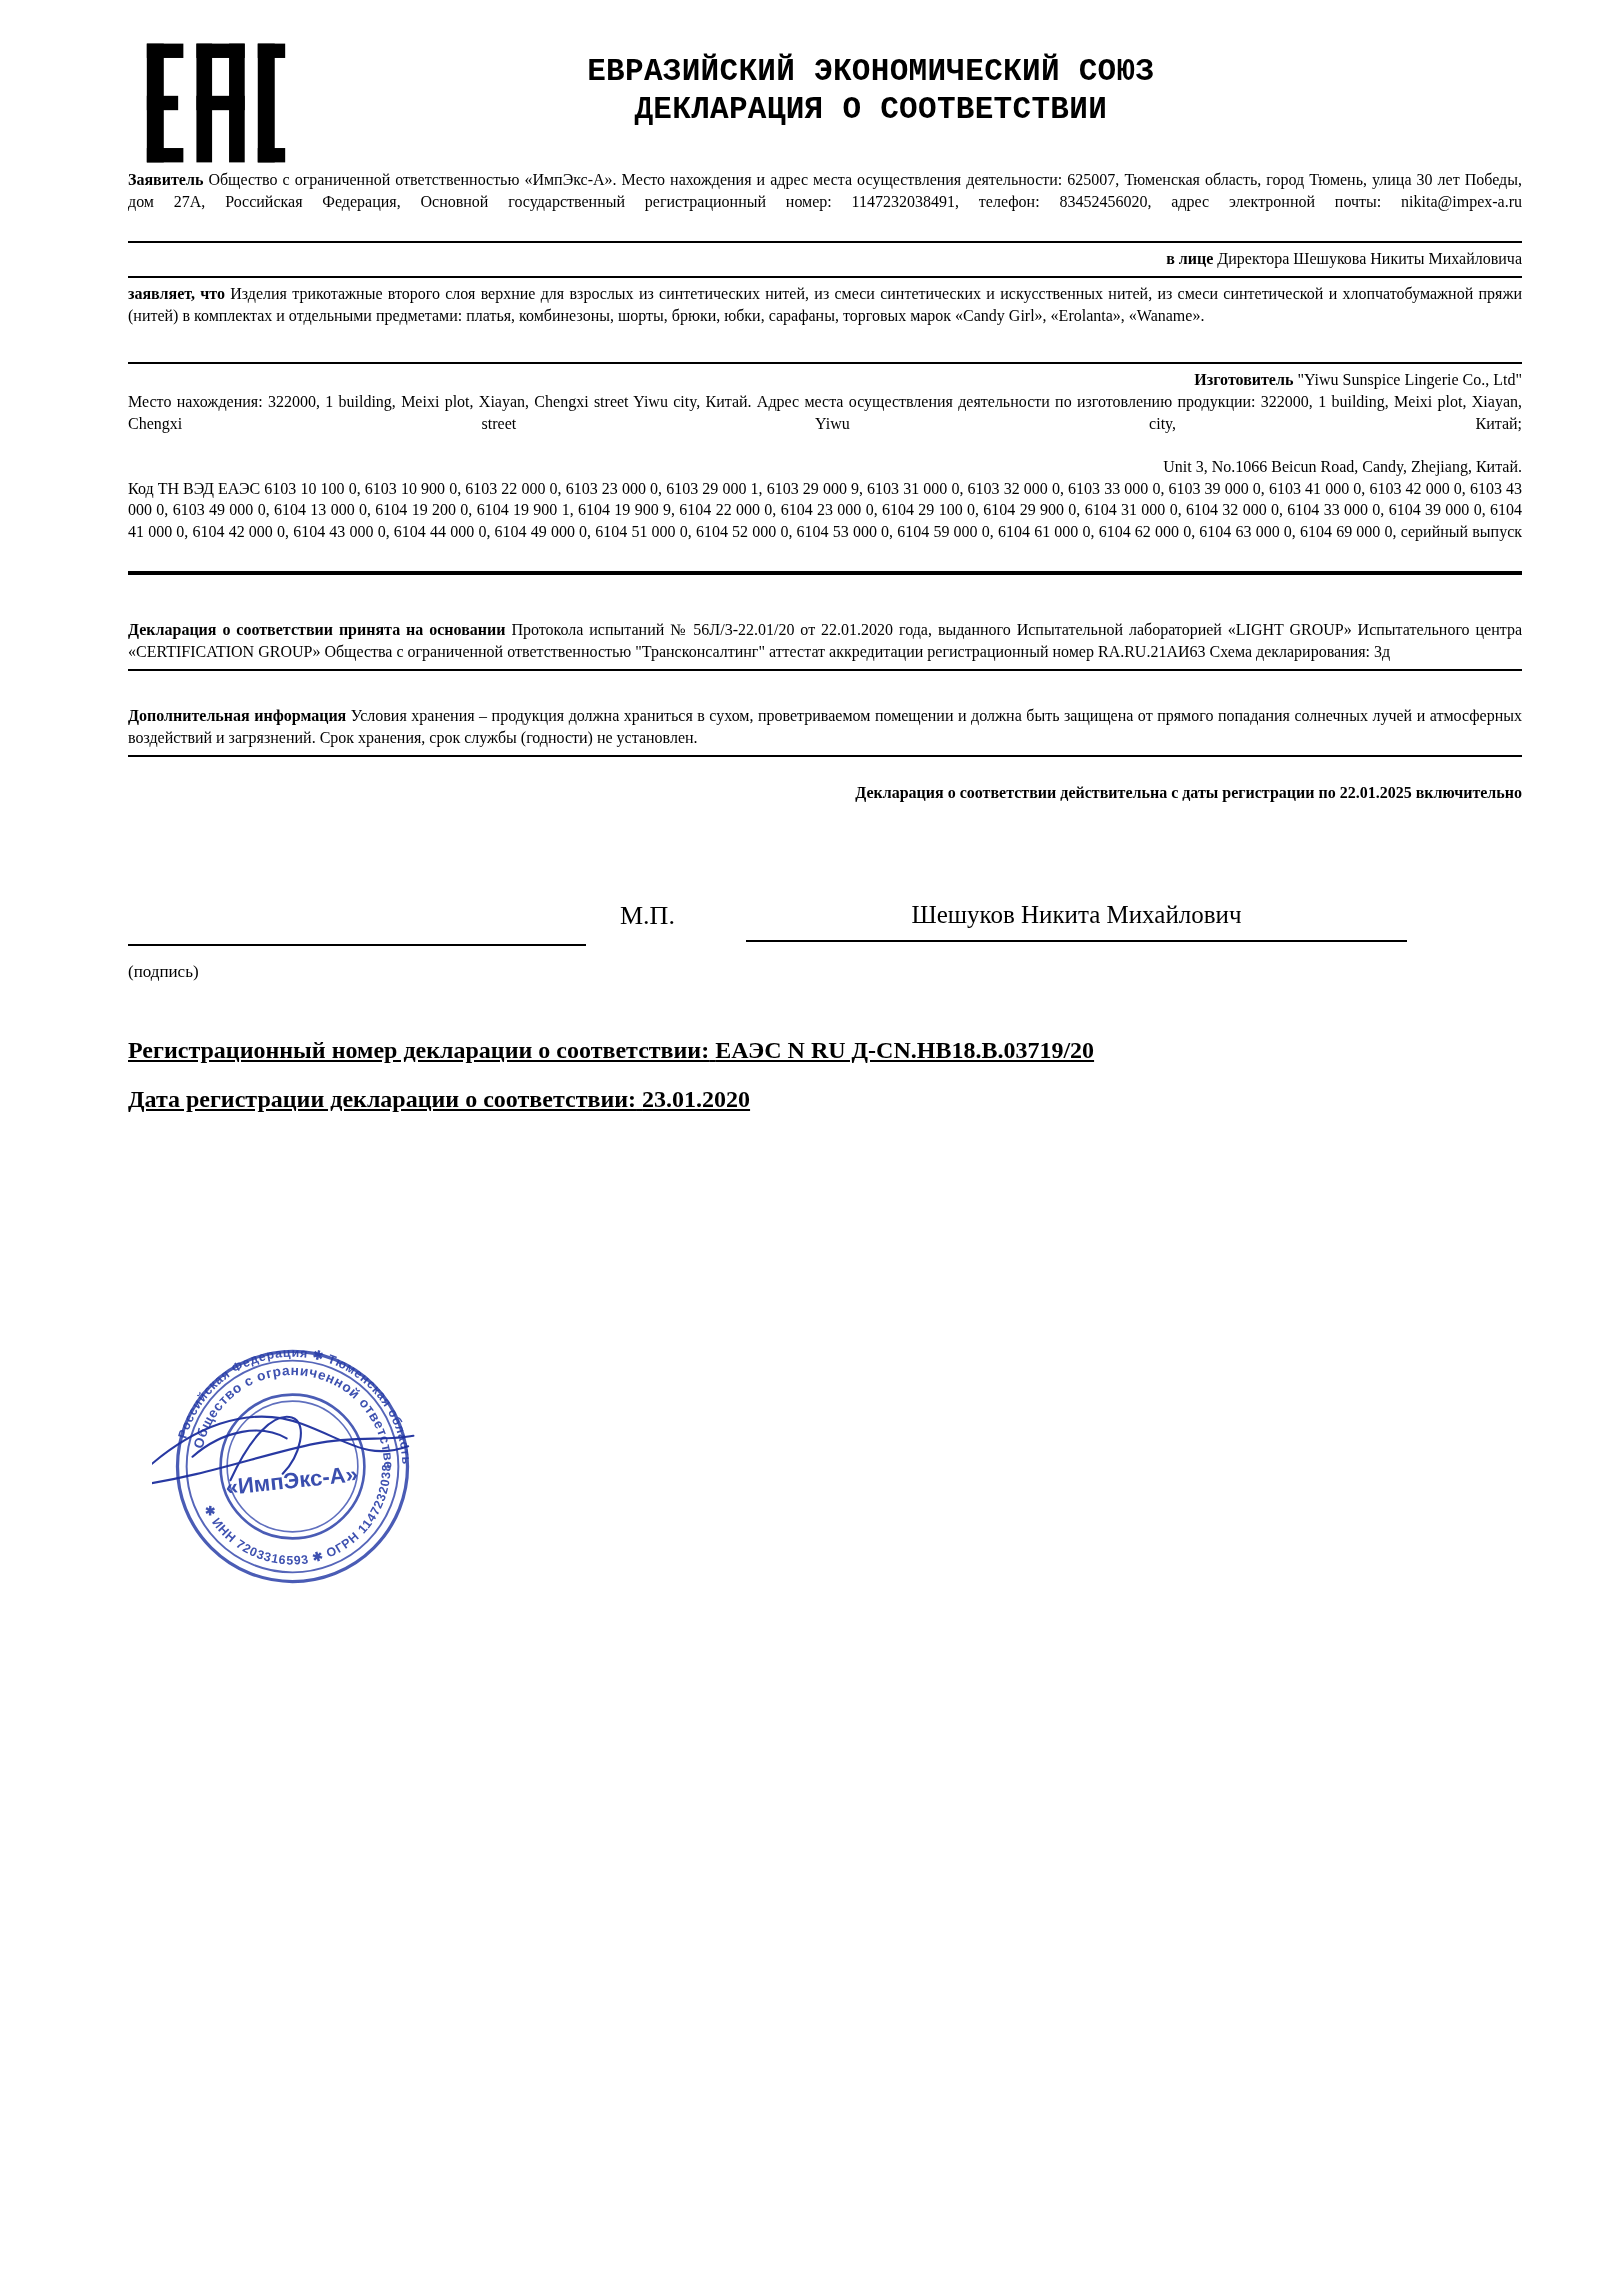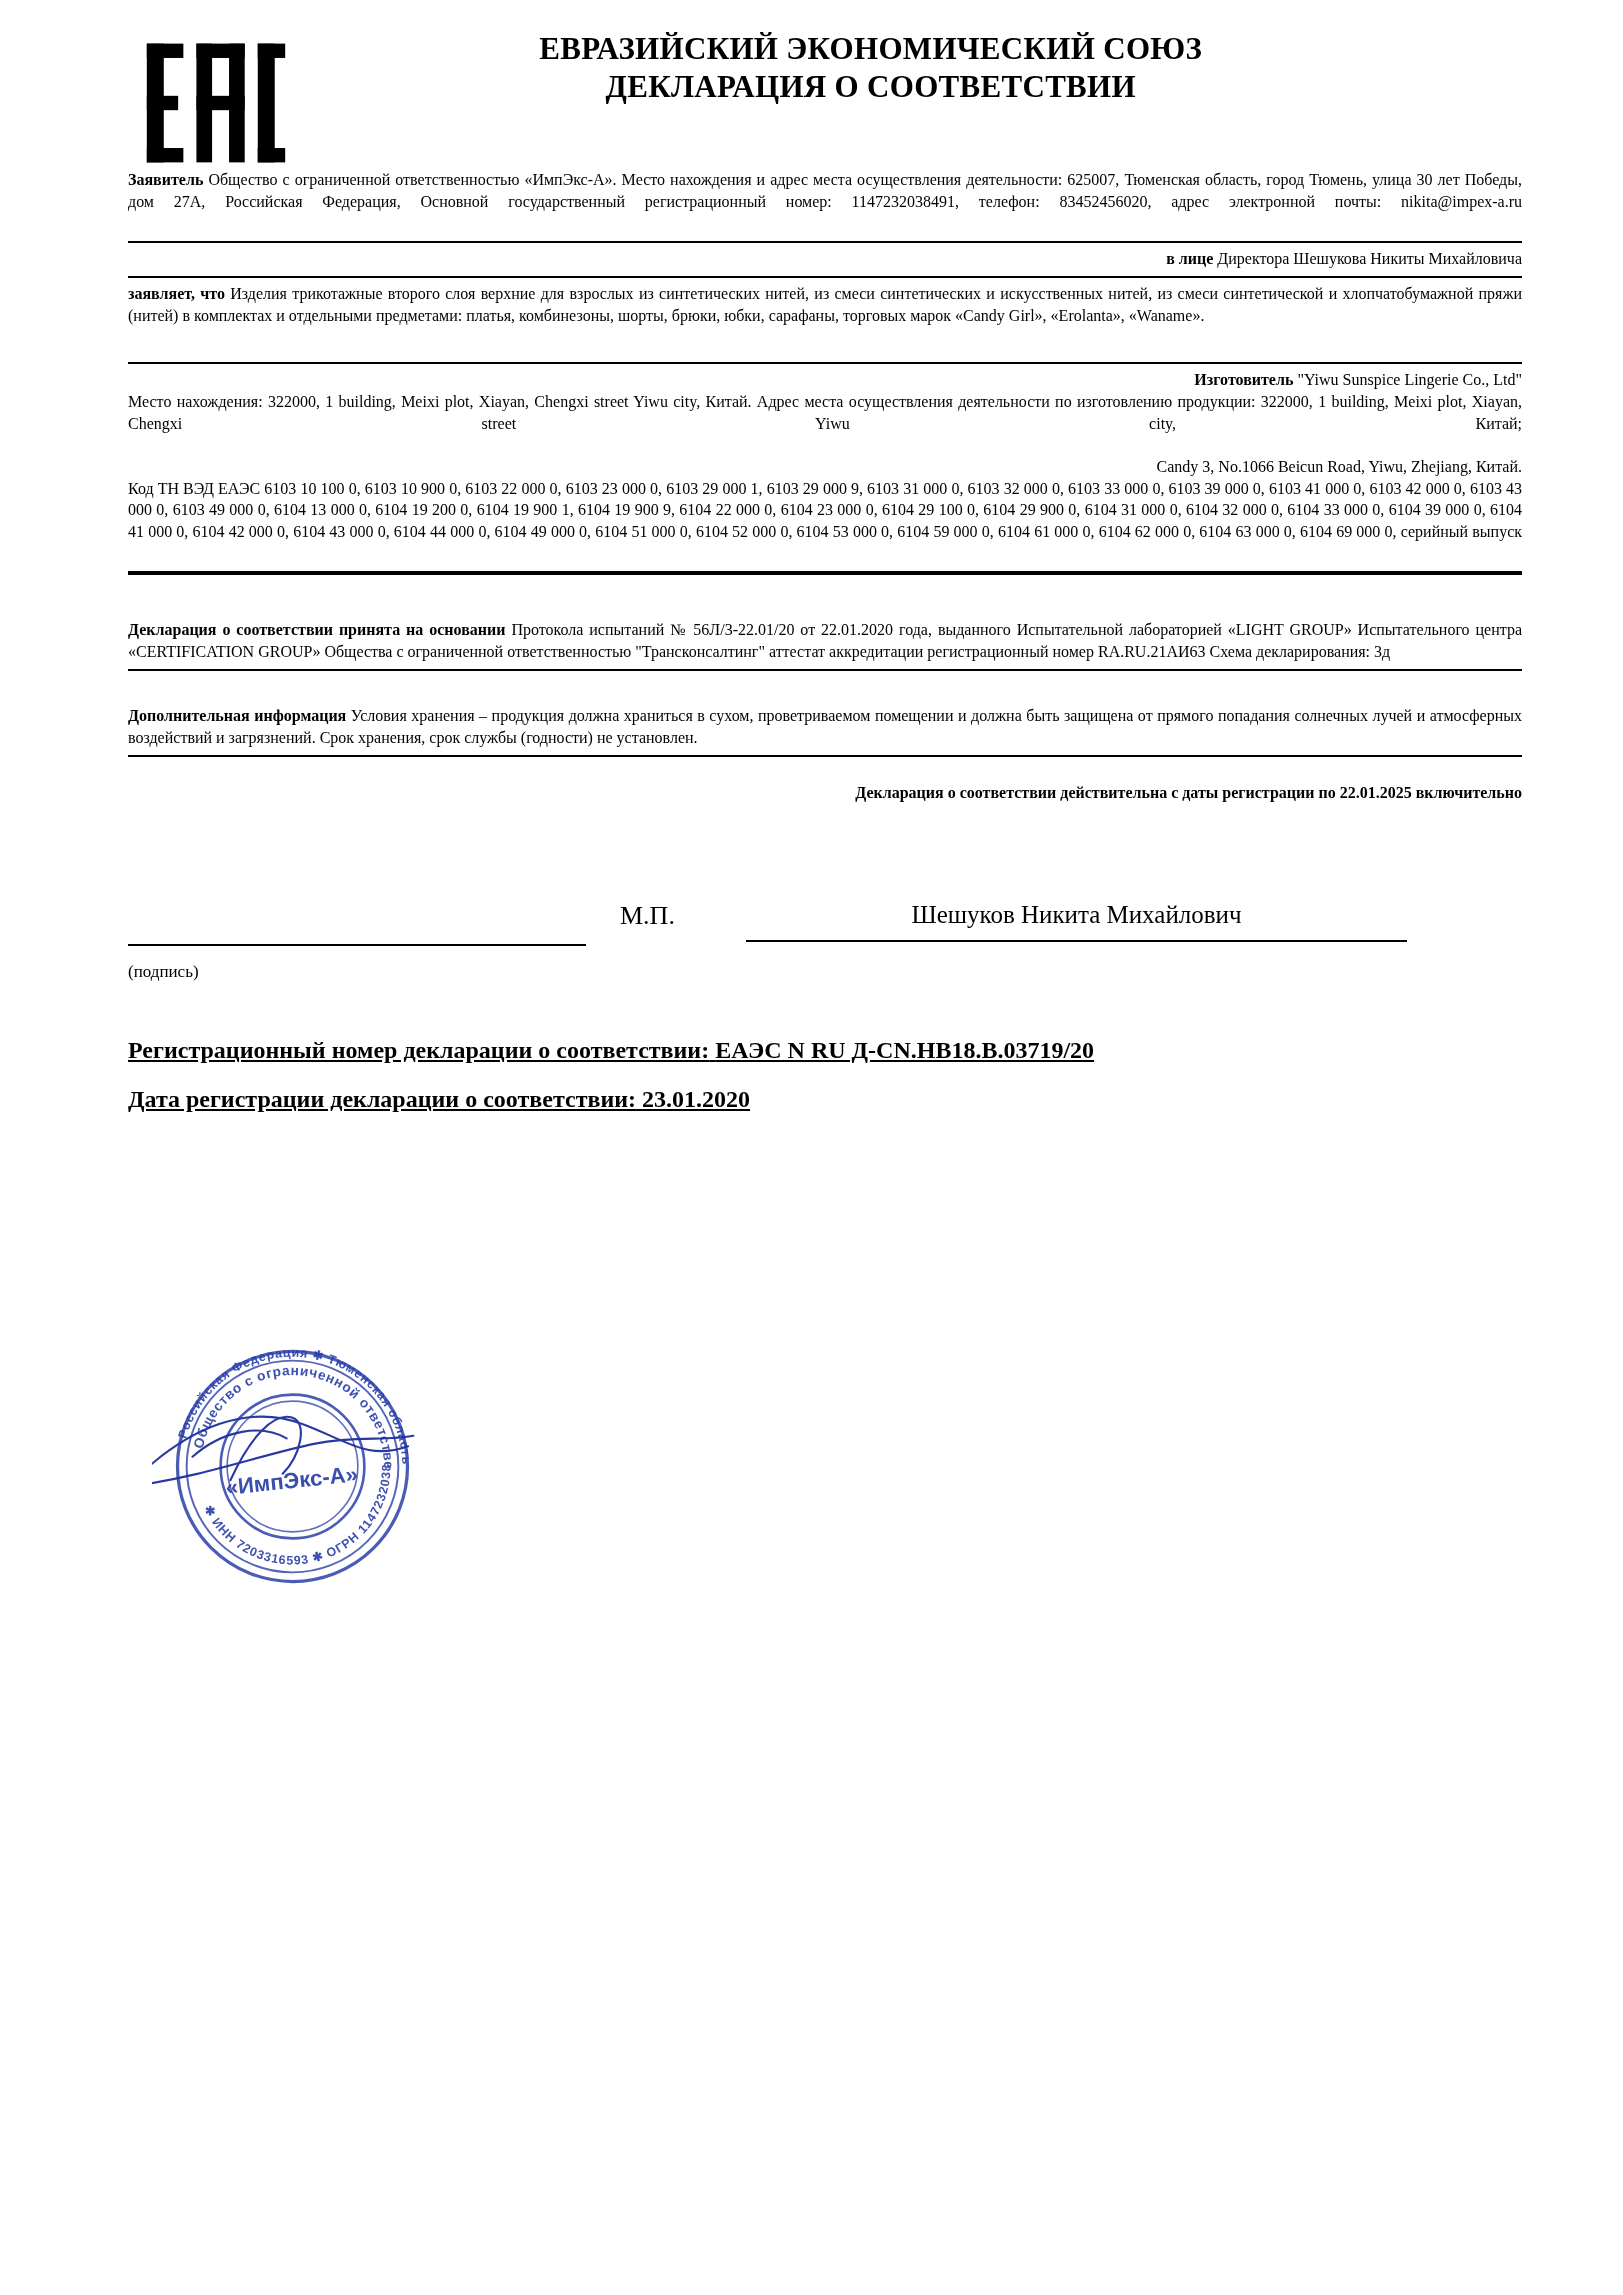--- a/index.html
+++ b/index.html
@@ -23,22 +23,23 @@
     position: absolute;
     left: 128px;
     top: 0;
     width: 1394px;
   }
 
   
   .header {
     position: relative;
     height: 164px;
-    padding-top: 30px;
+    padding-top: 53px;
     box-sizing: border-box;
+    font-family: Liberation Mono, monospace;
   }
   .eac-logo {
     position: absolute;
     left: 15.7px;
     top: 41px;
     width: 144px;
     height: 124px;
   }
   .header-titles {
     text-align: center;
@@ -184,21 +185,21 @@
 
     <div class="sec nj"><b>в лице</b> <span>Директора Шешукова Никиты Михайловича</span></div>
     <div class="rule"></div>
 
     <div class="sec"><b>заявляет, что</b> <span>Изделия трикотажные второго слоя верхние для взрослых из синтетических нитей, из смеси синтетических и искусственных нитей, из смеси синтетической и хлопчатобумажной пряжи (нитей) в комплектах и отдельными предметами: платья, комбинезоны, шорты, брюки, юбки, сарафаны, торговых марок «Candy Girl», «Erolanta», «Waname».</span></div>
     <div class="gap-md"></div>
     <div class="rule"></div>
 
     <div class="sec nj" style="padding-bottom:0"><b>Изготовитель</b> <span>"Yiwu Sunspice Lingerie Co., Ltd"</span></div>
     <div class="sec just-all" style="padding-top:0;padding-bottom:0">Место нахождения: 322000, 1 building, Meixi plot, Xiayan, Chengxi street Yiwu city, Китай. Адрес места осуществления деятельности по изготовлению продукции: 322000, 1 building, Meixi plot, Xiayan, Chengxi street Yiwu city, Китай;</div>
-    <div class="sec nj" style="padding-top:0;padding-bottom:0">Candy 3, No.1066 Beicun Road, Yiwu, Zhejiang, Китай.</div>
+    <div class="sec nj" style="padding-top:0;padding-bottom:0">Unit 3, No.1066 Beicun Road, Candy, Zhejiang, Китай.</div>
     <div class="sec just-all" style="padding-top:0"><span>Код ТН ВЭД ЕАЭС</span> <span>6103 10 100 0, 6103 10 900 0, 6103 22 000 0, 6103 23 000 0, 6103 29 000 1, 6103 29 000 9, 6103 31 000 0, 6103 32 000 0, 6103 33 000 0, 6103 39 000 0, 6103 41 000 0, 6103 42 000 0, 6103 43 000 0, 6103 49 000 0, 6104 13 000 0, 6104 19 200 0, 6104 19 900 1, 6104 19 900 9, 6104 22 000 0, 6104 23 000 0, 6104 29 100 0, 6104 29 900 0, 6104 31 000 0, 6104 32 000 0, 6104 33 000 0, 6104 39 000 0, 6104 41 000 0, 6104 42 000 0, 6104 43 000 0, 6104 44 000 0, 6104 49 000 0, 6104 51 000 0, 6104 52 000 0, 6104 53 000 0, 6104 59 000 0, 6104 61 000 0, 6104 62 000 0, 6104 63 000 0, 6104 69 000 0, серийный выпуск</span></div>
     <div class="rule"></div>
 
     <div class="rule"></div>
 
     <div class="gap-lg"></div>
 
     <div class="sec"><b>Декларация о соответствии принята на основании</b> <span>Протокола испытаний № 56Л/3-22.01/20 от 22.01.2020 года, выданного Испытательной лабораторией «LIGHT GROUP» Испытательного центра «CERTIFICATION GROUP» Общества с ограниченной ответственностью "Трансконсалтинг" аттестат аккредитации регистрационный номер RA.RU.21АИ63 Схема декларирования: 3д</span></div>
     <div class="rule"></div>
 

